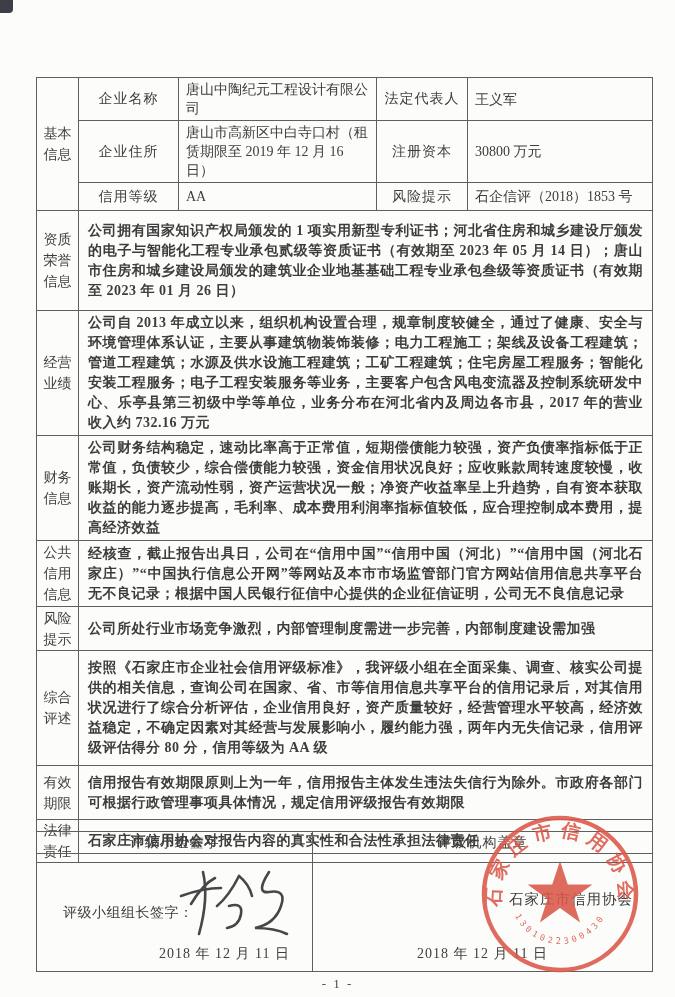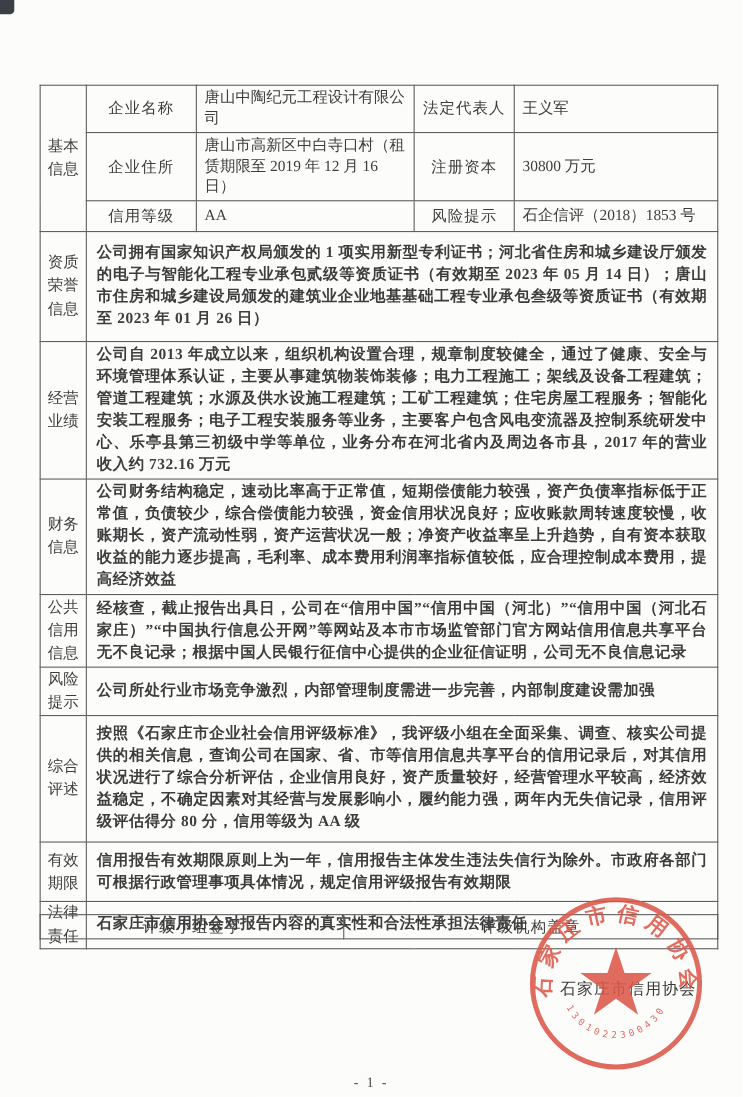--- a/index.html
+++ b/index.html
@@ -138,20 +138,40 @@
   <table class="sig-table">
     <colgroup>
         <col style="width:276px">
         <col style="width:340px">
       </colgroup>
     <tbody>
         <tr>
       <td class="sig-head">评级小组签字</td>
       <td class="sig-head">评级机构盖章</td>
     </tr>
+    <tr>
+      <td class="sig-body">
+        <span class="leader-label">评级小组组长签字：</span>
+        <svg class="sign-svg" width="120" height="80" viewBox="0 0 120 80">
+          <g fill="none" stroke="#474747" stroke-width="2.6" stroke-linecap="round">
+            <path d="M14,38 q12,-20 24,-26"></path>
+            <path d="M4,30 q22,-8 40,-8"></path>
+            <path d="M26,6 q6,26 -4,62"></path>
+            <path d="M62,10 q-10,20 -22,30"></path>
+            <path d="M62,10 q10,8 13,20"></path>
+            <path d="M52,40 q14,-4 12,8 q-2,12 -14,14"></path>
+            <path d="M92,6 q-14,22 0,20 q18,-3 12,14 q-6,18 -26,22 q20,0 32,6"></path>
+          </g>
+        </svg>
+        <span class="date-left">2018 年 12 月 11 日</span>
+      </td>
+      <td class="sig-body">
+        <span class="date-right">2018 年 12 月 11 日</span>
+      </td>
+    </tr>
   </tbody>
     </table>
 
   <div class="seal-org-black">石家庄市信用协会</div>
 
   <svg class="seal" width="166" height="166" viewBox="0 0 166 166">
     <defs>
       <path id="arcTop" d="M 23,86 A 60,60 0 1 1 143,86"></path>
       <path id="arcBottom" d="M 33,83 A 50,50 0 0 0 133,83"></path>
     </defs>

